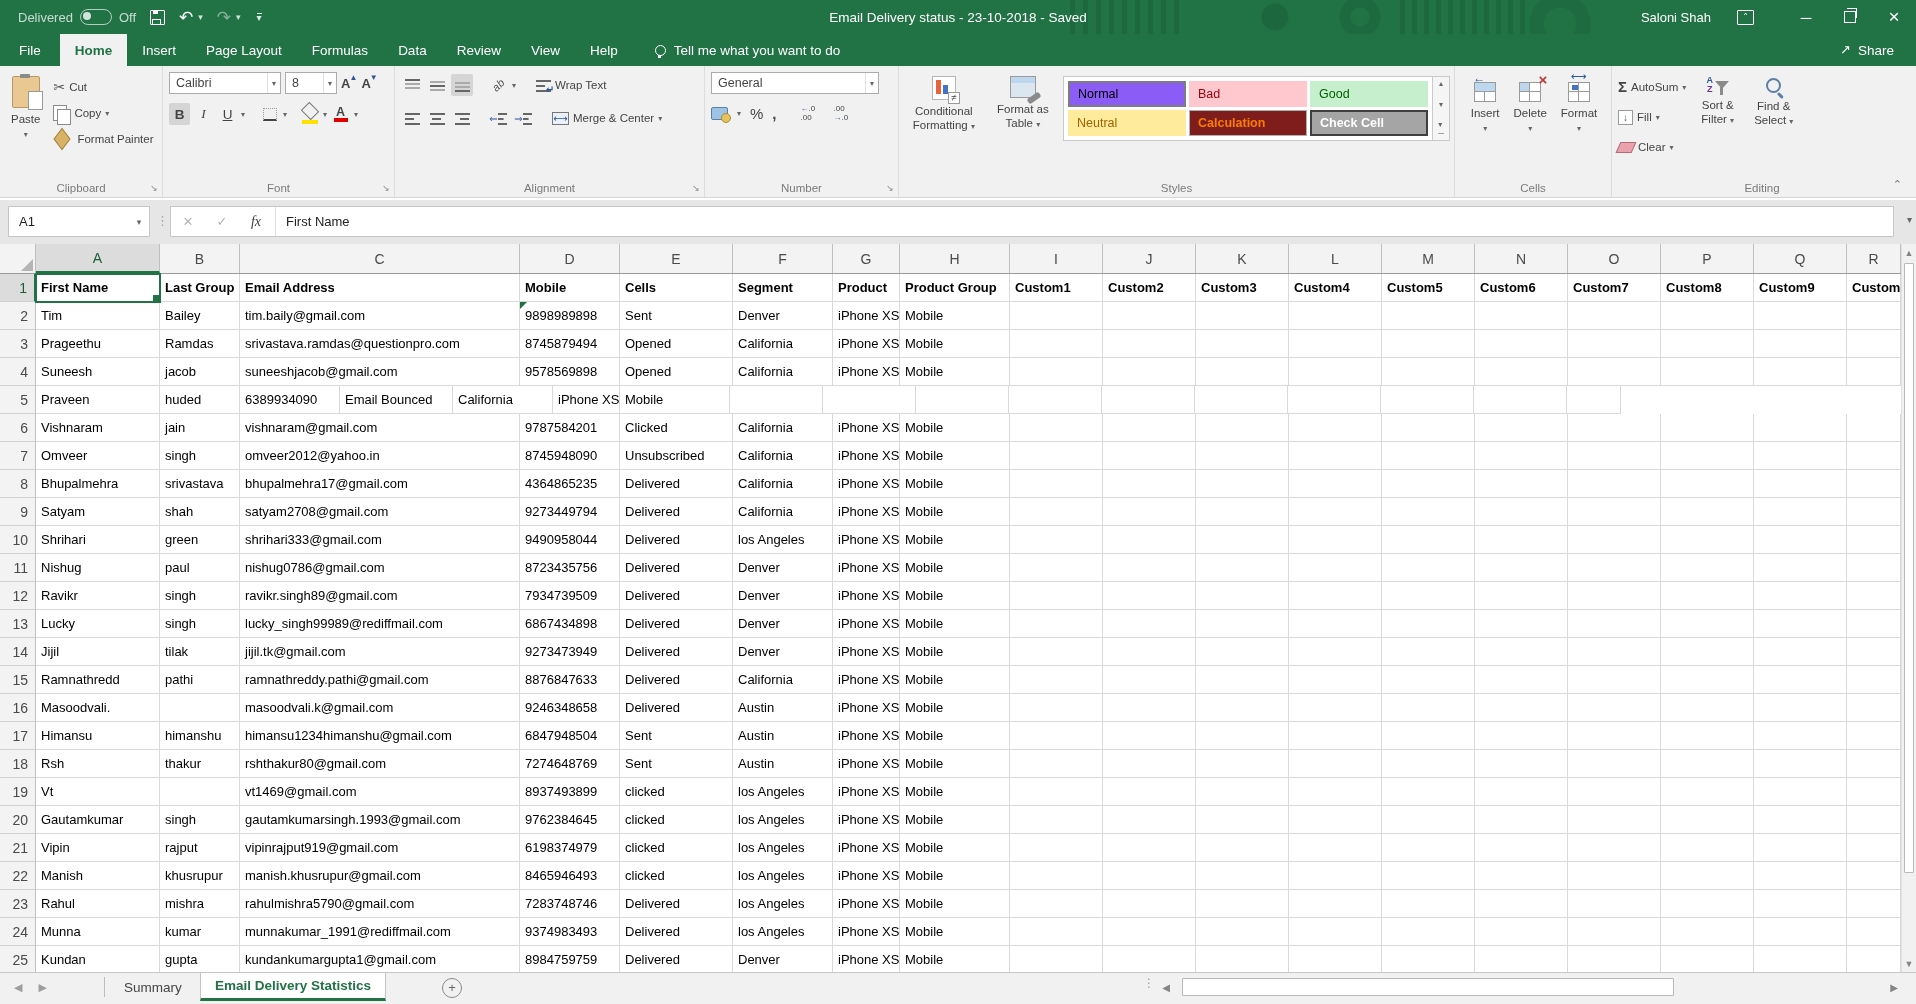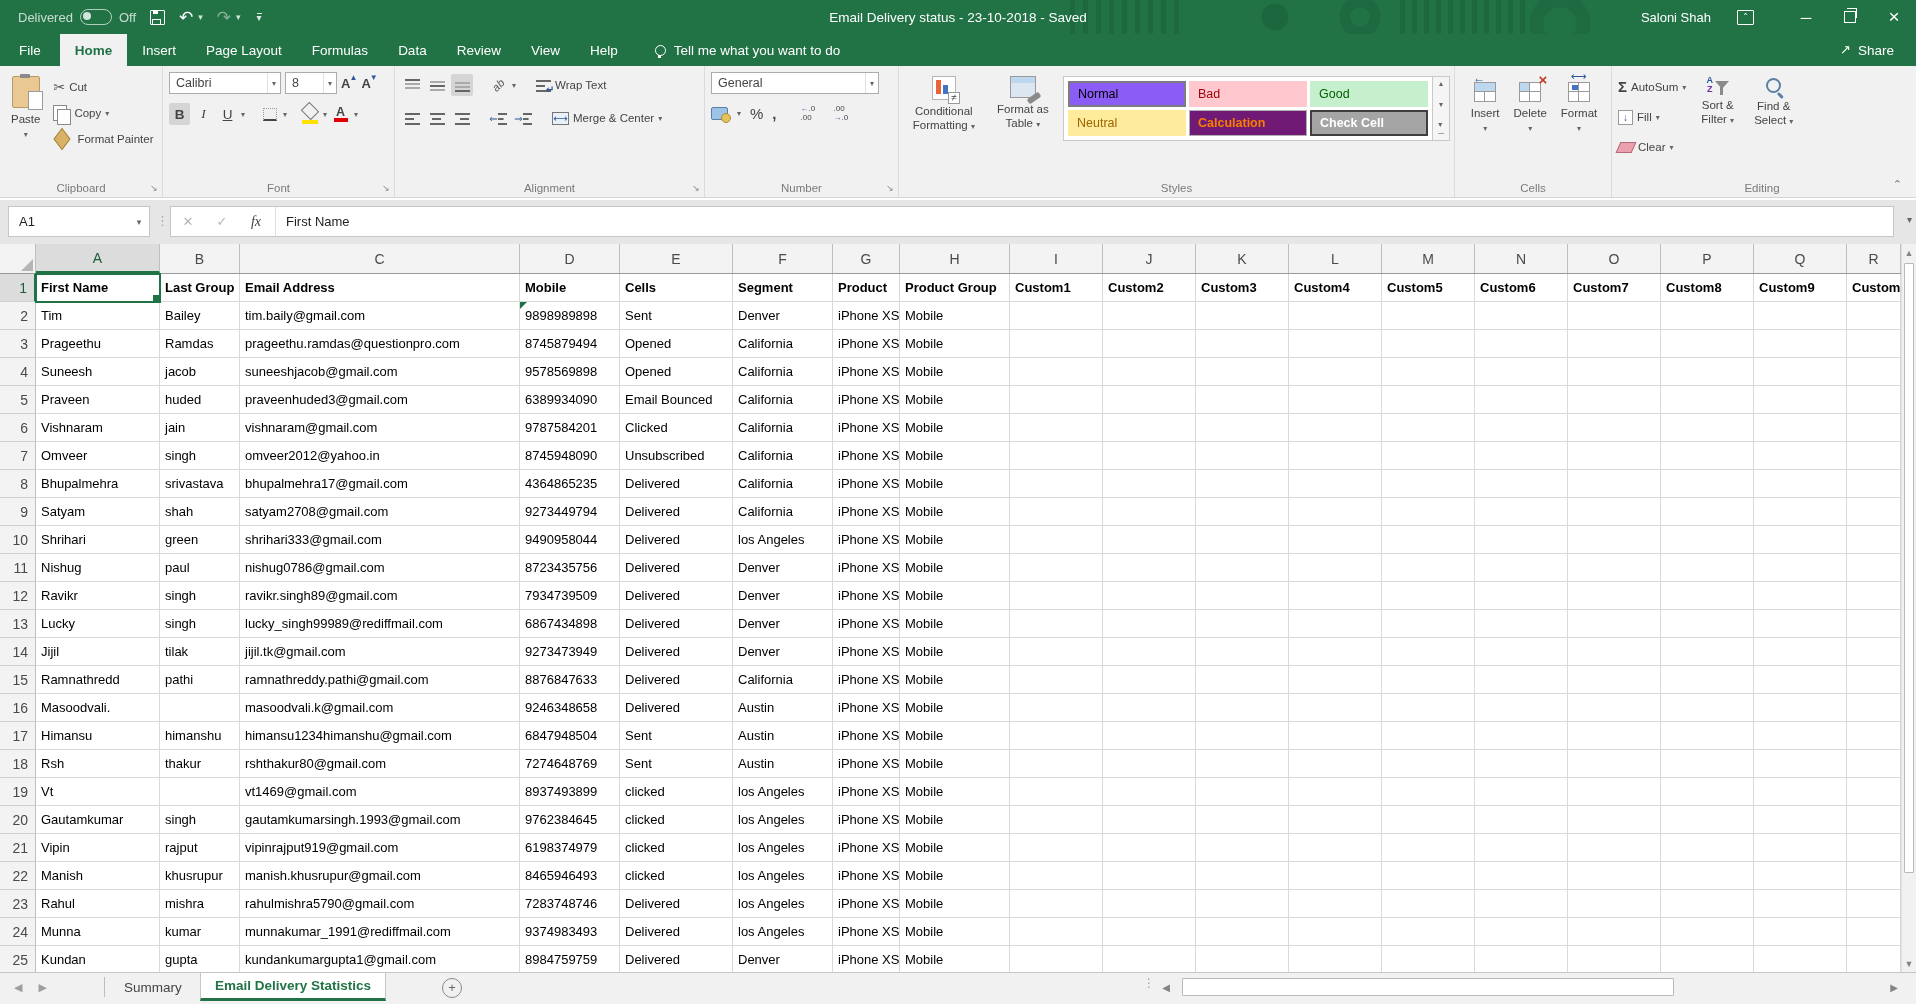--- a/index.html
+++ b/index.html
@@ -107,21 +107,21 @@
   .ic-ft{width:24px;height:20px;border:1px solid #9a9a9a;background:
       linear-gradient(#bdd7ee 0 0) 0 0/100% 6px no-repeat,
       linear-gradient(#dce6f1 0 0) 0 6px/100% 14px no-repeat;position:relative;}
   .ic-ft:after{content:"";position:absolute;right:-6px;bottom:-4px;width:14px;height:6px;background:#8a8a8a;border-radius:2px;transform:rotate(-35deg);}
   .gallery{display:grid;grid-template-columns:repeat(3,118px);grid-template-rows:26px 26px;gap:3px;background:#fff;border:1px solid #c9c9c9;padding:4px;}
   .chip{font-size:12.5px;display:flex;align-items:center;padding-left:8px;border:1px solid transparent;cursor:default;}
   .chip0{background:#8b5cf6;border:2px solid #7d7d7d;color:#000;}
   .chip1{background:#ffc7ce;color:#9c0006;}
   .chip2{background:#c6efce;color:#006100;}
   .chip3{background:#ffeb9c;color:#9c6500;}
-  .chip4{background:#701a75;color:#fa7d00;border:1px solid #b0b0b0;font-weight:bold;}
+  .chip4{background:#7f1d1d;color:#fa7d00;border:1px solid #b0b0b0;font-weight:bold;}
   .chip5{background:#a5a5a5;color:#fff;border:2px solid #3f3f3f;font-weight:bold;}
   .galscroll{display:flex;flex-direction:column;justify-content:space-between;border:1px solid #c9c9c9;border-left:none;background:#f5f5f5;width:16px;padding:2px 0;align-items:center;font-size:8px;color:#666;}
   
   .ic-grid{width:20px;height:18px;border:1px solid #9a9a9a;background:
       linear-gradient(#9a9a9a 0 0) 0 8px/100% 1px no-repeat,
       linear-gradient(#9a9a9a 0 0) 9px 0/1px 100% no-repeat,#fff;position:relative;}
   .ic-grid.ins:before{content:"\2190";position:absolute;left:-2px;top:-12px;color:#2b579a;font-weight:bold;font-size:12px;}
   .ic-grid.ins:after{content:"";position:absolute;left:0;top:0;width:100%;height:8px;background:#bdd7ee;}
   .ic-grid.del:before{content:"\00d7";position:absolute;right:-7px;top:-12px;color:#c0392b;font-weight:bold;font-size:15px;}
   .ic-grid.del:after{content:"";position:absolute;left:0;top:0;width:9px;height:8px;background:#bdd7ee;}
@@ -553,21 +553,21 @@
           <div class="cell" style="width: 93px;"></div>
           <div class="cell" style="width: 93px;"></div>
           <div class="cell" style="width: 93px;"></div>
           <div class="cell" style="width: 93px;"></div>
           <div class="cell" style="width: 54px;"></div>
         </div>
         <div class="grow">
           <div class="rh" style="width: 36px;">3</div>
           <div class="cell" style="width: 124px;">Prageethu</div>
           <div class="cell" style="width: 80px;">Ramdas</div>
-          <div class="cell" style="width: 280px;">prageethu.ramdas@questionpro.com</div>
+          <div class="cell" style="width: 280px;">srivastava.ramdas@questionpro.com</div>
           <div class="cell" style="width: 100px;">8745879494</div>
           <div class="cell" style="width: 113px;">Opened</div>
           <div class="cell" style="width: 100px;">California</div>
           <div class="cell" style="width: 67px;">iPhone XS</div>
           <div class="cell" style="width: 110px;">Mobile</div>
           <div class="cell" style="width: 93px;"></div>
           <div class="cell" style="width: 93px;"></div>
           <div class="cell" style="width: 93px;"></div>
           <div class="cell" style="width: 93px;"></div>
           <div class="cell" style="width: 93px;"></div>
@@ -595,21 +595,20 @@
           <div class="cell" style="width: 93px;"></div>
           <div class="cell" style="width: 93px;"></div>
           <div class="cell" style="width: 93px;"></div>
           <div class="cell" style="width: 93px;"></div>
           <div class="cell" style="width: 54px;"></div>
         </div>
         <div class="grow">
           <div class="rh" style="width: 36px;">5</div>
           <div class="cell" style="width: 124px;">Praveen</div>
           <div class="cell" style="width: 80px;">huded</div>
-          <div class="cell" style="width: 280px;">praveenhuded3@gmail.com</div>
           <div class="cell" style="width: 100px;">6389934090</div>
           <div class="cell" style="width: 113px;">Email Bounced</div>
           <div class="cell" style="width: 100px;">California</div>
           <div class="cell" style="width: 67px;">iPhone XS</div>
           <div class="cell" style="width: 110px;">Mobile</div>
           <div class="cell" style="width: 93px;"></div>
           <div class="cell" style="width: 93px;"></div>
           <div class="cell" style="width: 93px;"></div>
           <div class="cell" style="width: 93px;"></div>
           <div class="cell" style="width: 93px;"></div>

